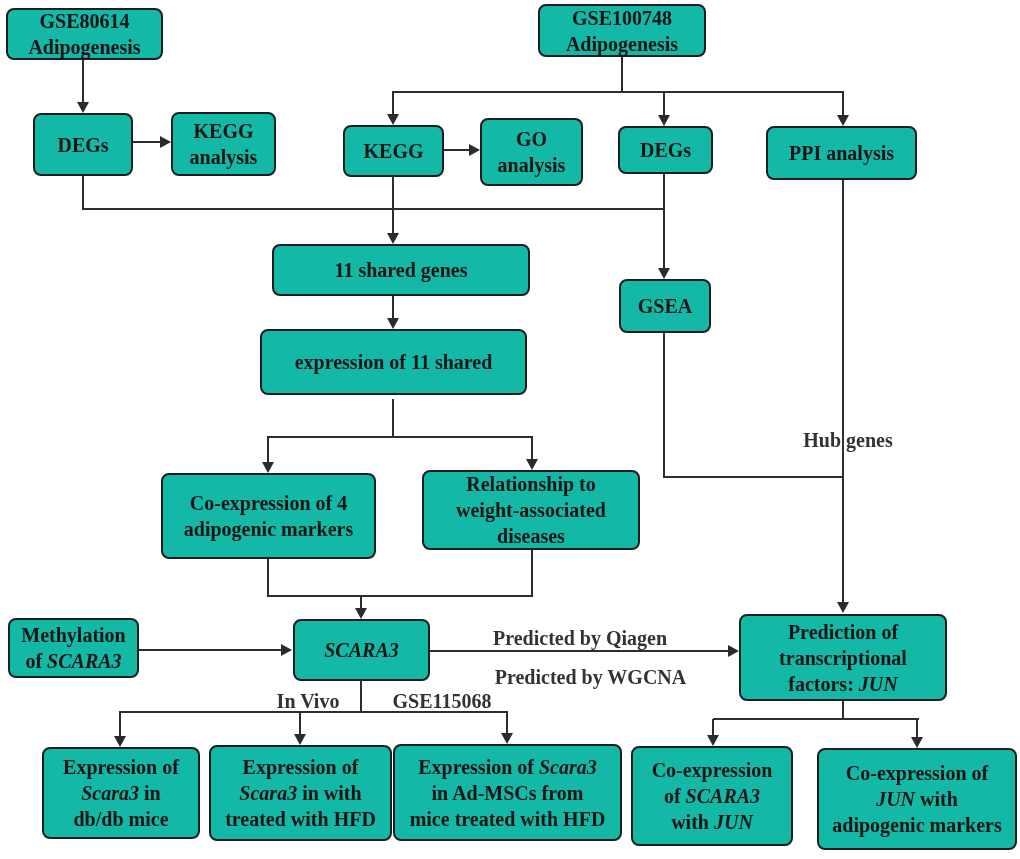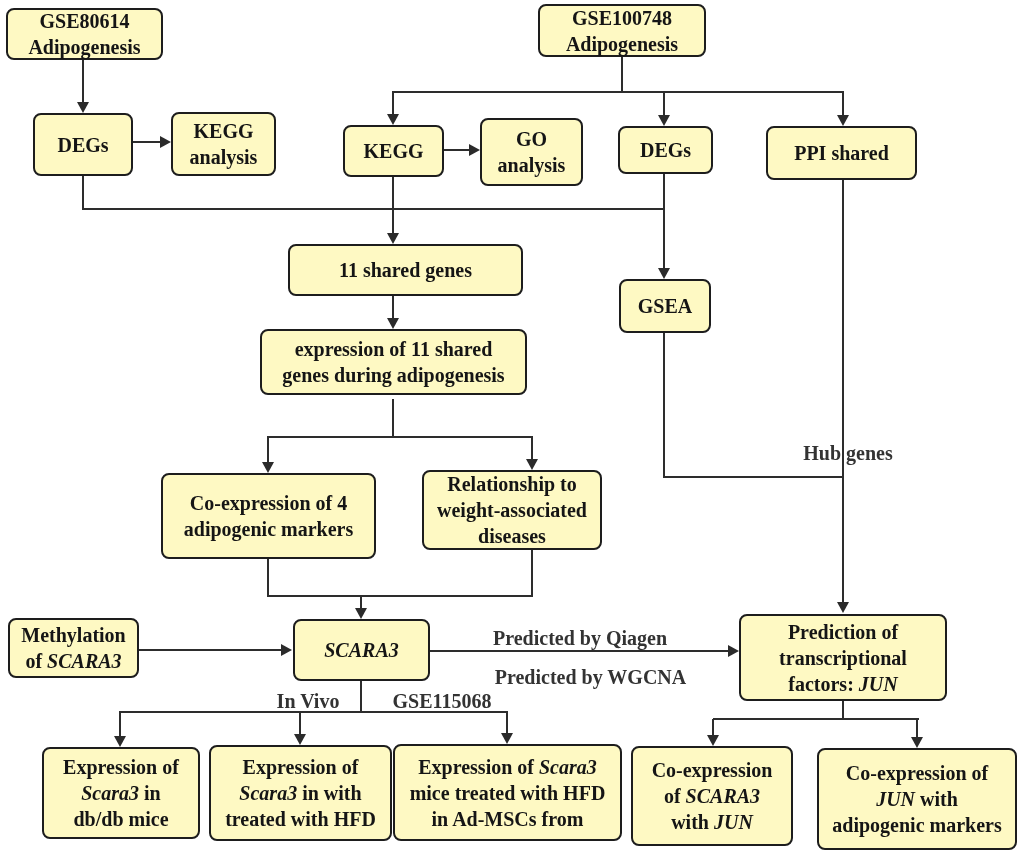--- a/index.html
+++ b/index.html
@@ -1,21 +1,21 @@
 <!DOCTYPE html>
 <html><head>
 <meta charset="utf-8">
 <style>
   html,body { margin:0; padding:0; background:#ffffff; }
   #canvas {
     position:relative; width:1020px; height:859px; background:#ffffff;
     font-family:"Liberation Serif","DejaVu Serif",serif; overflow:hidden;
   }
   .box {
-    position:absolute; box-sizing:border-box; background:#fef9c3;
+    position:absolute; box-sizing:border-box; background:#14b8a6;
     border:2.5px solid #1d1d1d; border-radius:8px;
     display:flex; flex-direction:column; justify-content:center; align-items:center;
     z-index:3; padding:16px 2px;
   }
   .ln {
     font-weight:bold; font-size:20px; line-height:1.3; color:#151515;
     text-align:center; white-space:nowrap;
   }
   .it { font-style:italic; }
   .vl, .hl { position:absolute; background:#2d2d2d; z-index:1; }
@@ -124,42 +124,41 @@
   <div class="box" style="left:480px;top:118px;width:103px;height:68px">
     <div class="ln">GO</div>
     <div class="ln">analysis</div>
   </div>
 
   <div class="box" style="left:618px;top:126px;width:95px;height:48px">
     <div class="ln">DEGs</div>
   </div>
 
   <div class="box" style="left:766px;top:126px;width:151px;height:54px">
-    <div class="ln">PPI shared</div>
-  </div>
-
-  <div class="box" style="left:288px;top:244px;width:235px;height:52px">
+    <div class="ln">PPI analysis</div>
+  </div>
+
+  <div class="box" style="left:272px;top:244px;width:258px;height:52px">
     <div class="ln">11 shared genes</div>
   </div>
 
   <div class="box" style="left:260px;top:329px;width:267px;height:66px">
     <div class="ln">expression of 11 shared</div>
-    <div class="ln">genes during adipogenesis</div>
   </div>
 
   <div class="box" style="left:619px;top:279px;width:92px;height:54px">
     <div class="ln">GSEA</div>
   </div>
 
   <div class="box" style="left:161px;top:473px;width:215px;height:86px">
     <div class="ln">Co-expression of 4</div>
     <div class="ln">adipogenic markers</div>
   </div>
 
-  <div class="box" style="left:422px;top:470px;width:180px;height:80px">
+  <div class="box" style="left:422px;top:470px;width:218px;height:80px">
     <div class="ln">Relationship to</div>
     <div class="ln">weight-associated</div>
     <div class="ln">diseases</div>
   </div>
 
   <div class="box" style="left:8px;top:618px;width:131px;height:60px">
     <div class="ln">Methylation</div>
     <div class="ln"><span>of </span><span class="it">SCARA3</span></div>
   </div>
 
@@ -180,35 +179,35 @@
   </div>
 
   <div class="box" style="left:209px;top:745px;width:183px;height:96px">
     <div class="ln">Expression of</div>
     <div class="ln"><span class="it">Scara3</span><span> in with</span></div>
     <div class="ln">treated with HFD</div>
   </div>
 
   <div class="box" style="left:393px;top:744px;width:229px;height:97px">
     <div class="ln"><span>Expression of </span><span class="it">Scara3</span></div>
+    <div class="ln">in Ad-MSCs from</div>
     <div class="ln">mice treated with HFD</div>
-    <div class="ln">in Ad-MSCs from</div>
   </div>
 
   <div class="box" style="left:631px;top:746px;width:162px;height:100px">
     <div class="ln">Co-expression</div>
     <div class="ln"><span>of </span><span class="it">SCARA3</span></div>
     <div class="ln"><span>with </span><span class="it">JUN</span></div>
   </div>
 
   <div class="box" style="left:817px;top:748px;width:200px;height:102px">
     <div class="ln">Co-expression of</div>
     <div class="ln"><span class="it">JUN</span><span> with</span></div>
     <div class="ln">adipogenic markers</div>
   </div>
 
-  <div class="elabel" style="left:800px;top:442px;width:96px">Hub genes</div>
+  <div class="elabel" style="left:800px;top:429px;width:96px">Hub genes</div>
   <div class="elabel" style="left:490px;top:627px;width:180px">Predicted by Qiagen</div>
   <div class="elabel" style="left:488px;top:666px;width:205px">Predicted by WGCNA</div>
   <div class="elabel" style="left:272px;top:690px;width:72px">In Vivo</div>
   <div class="elabel" style="left:390px;top:690px;width:104px">GSE115068</div>
 
 </div>
 
 </body></html>

